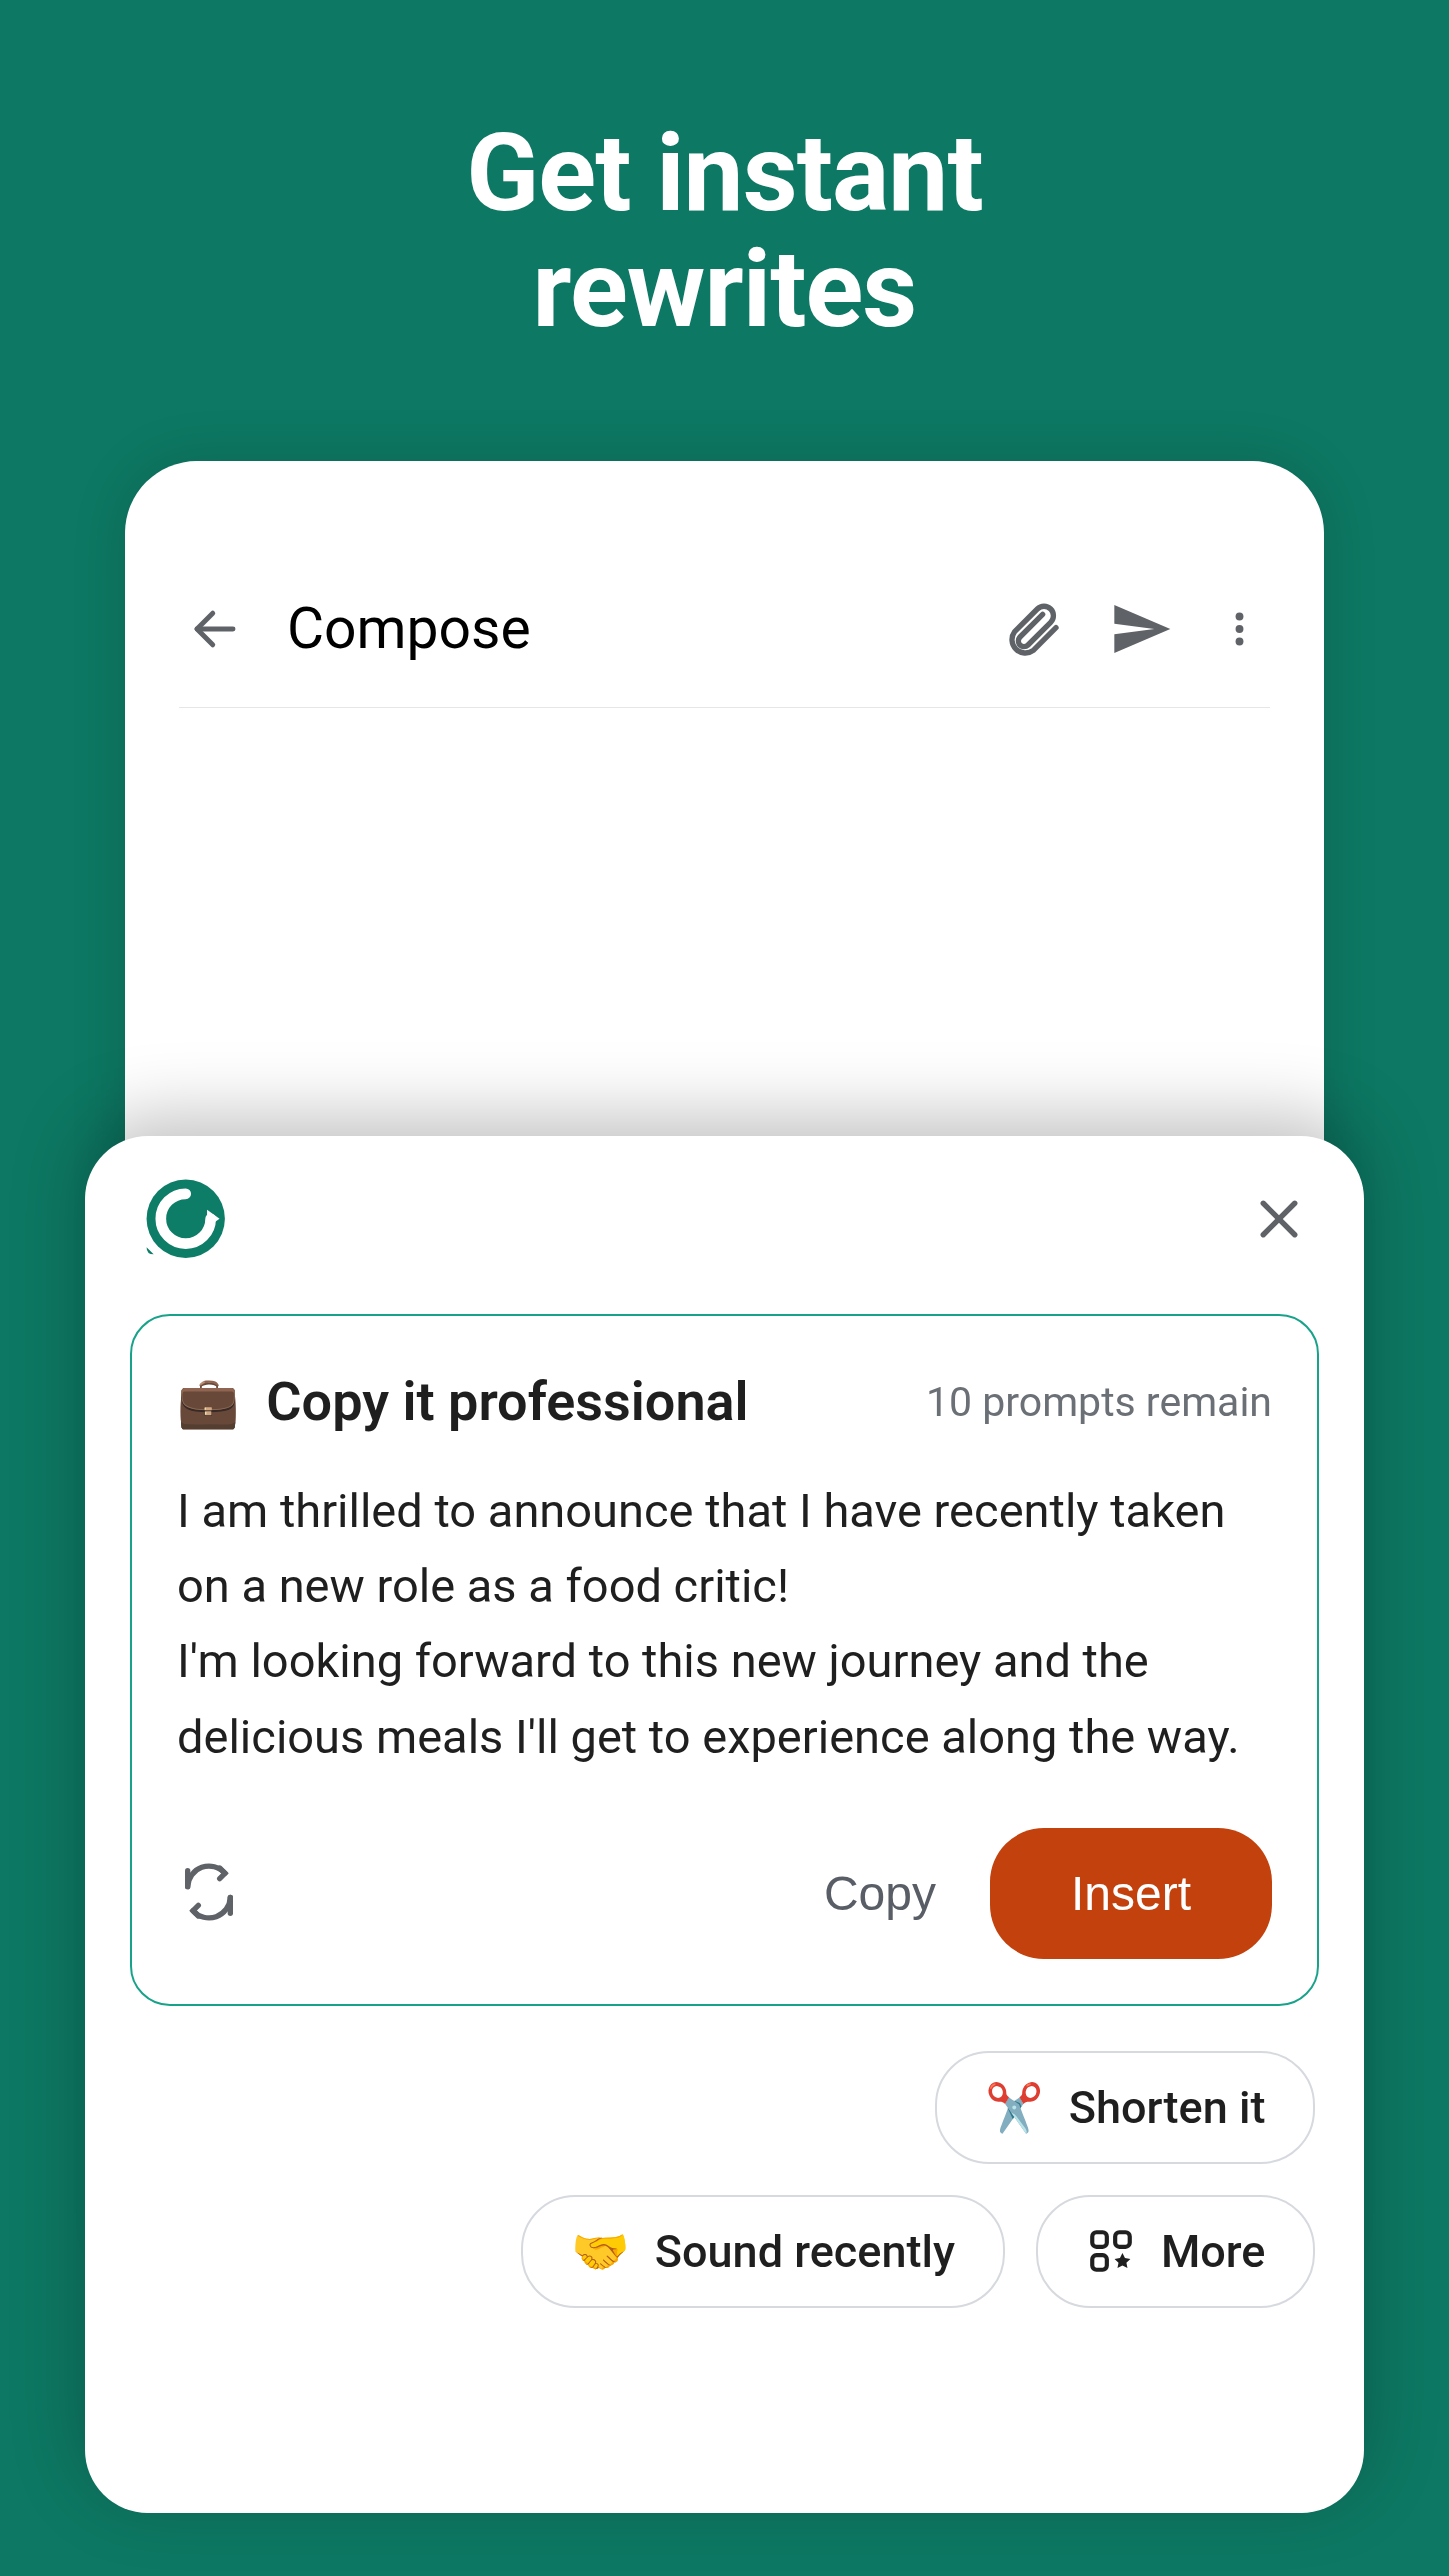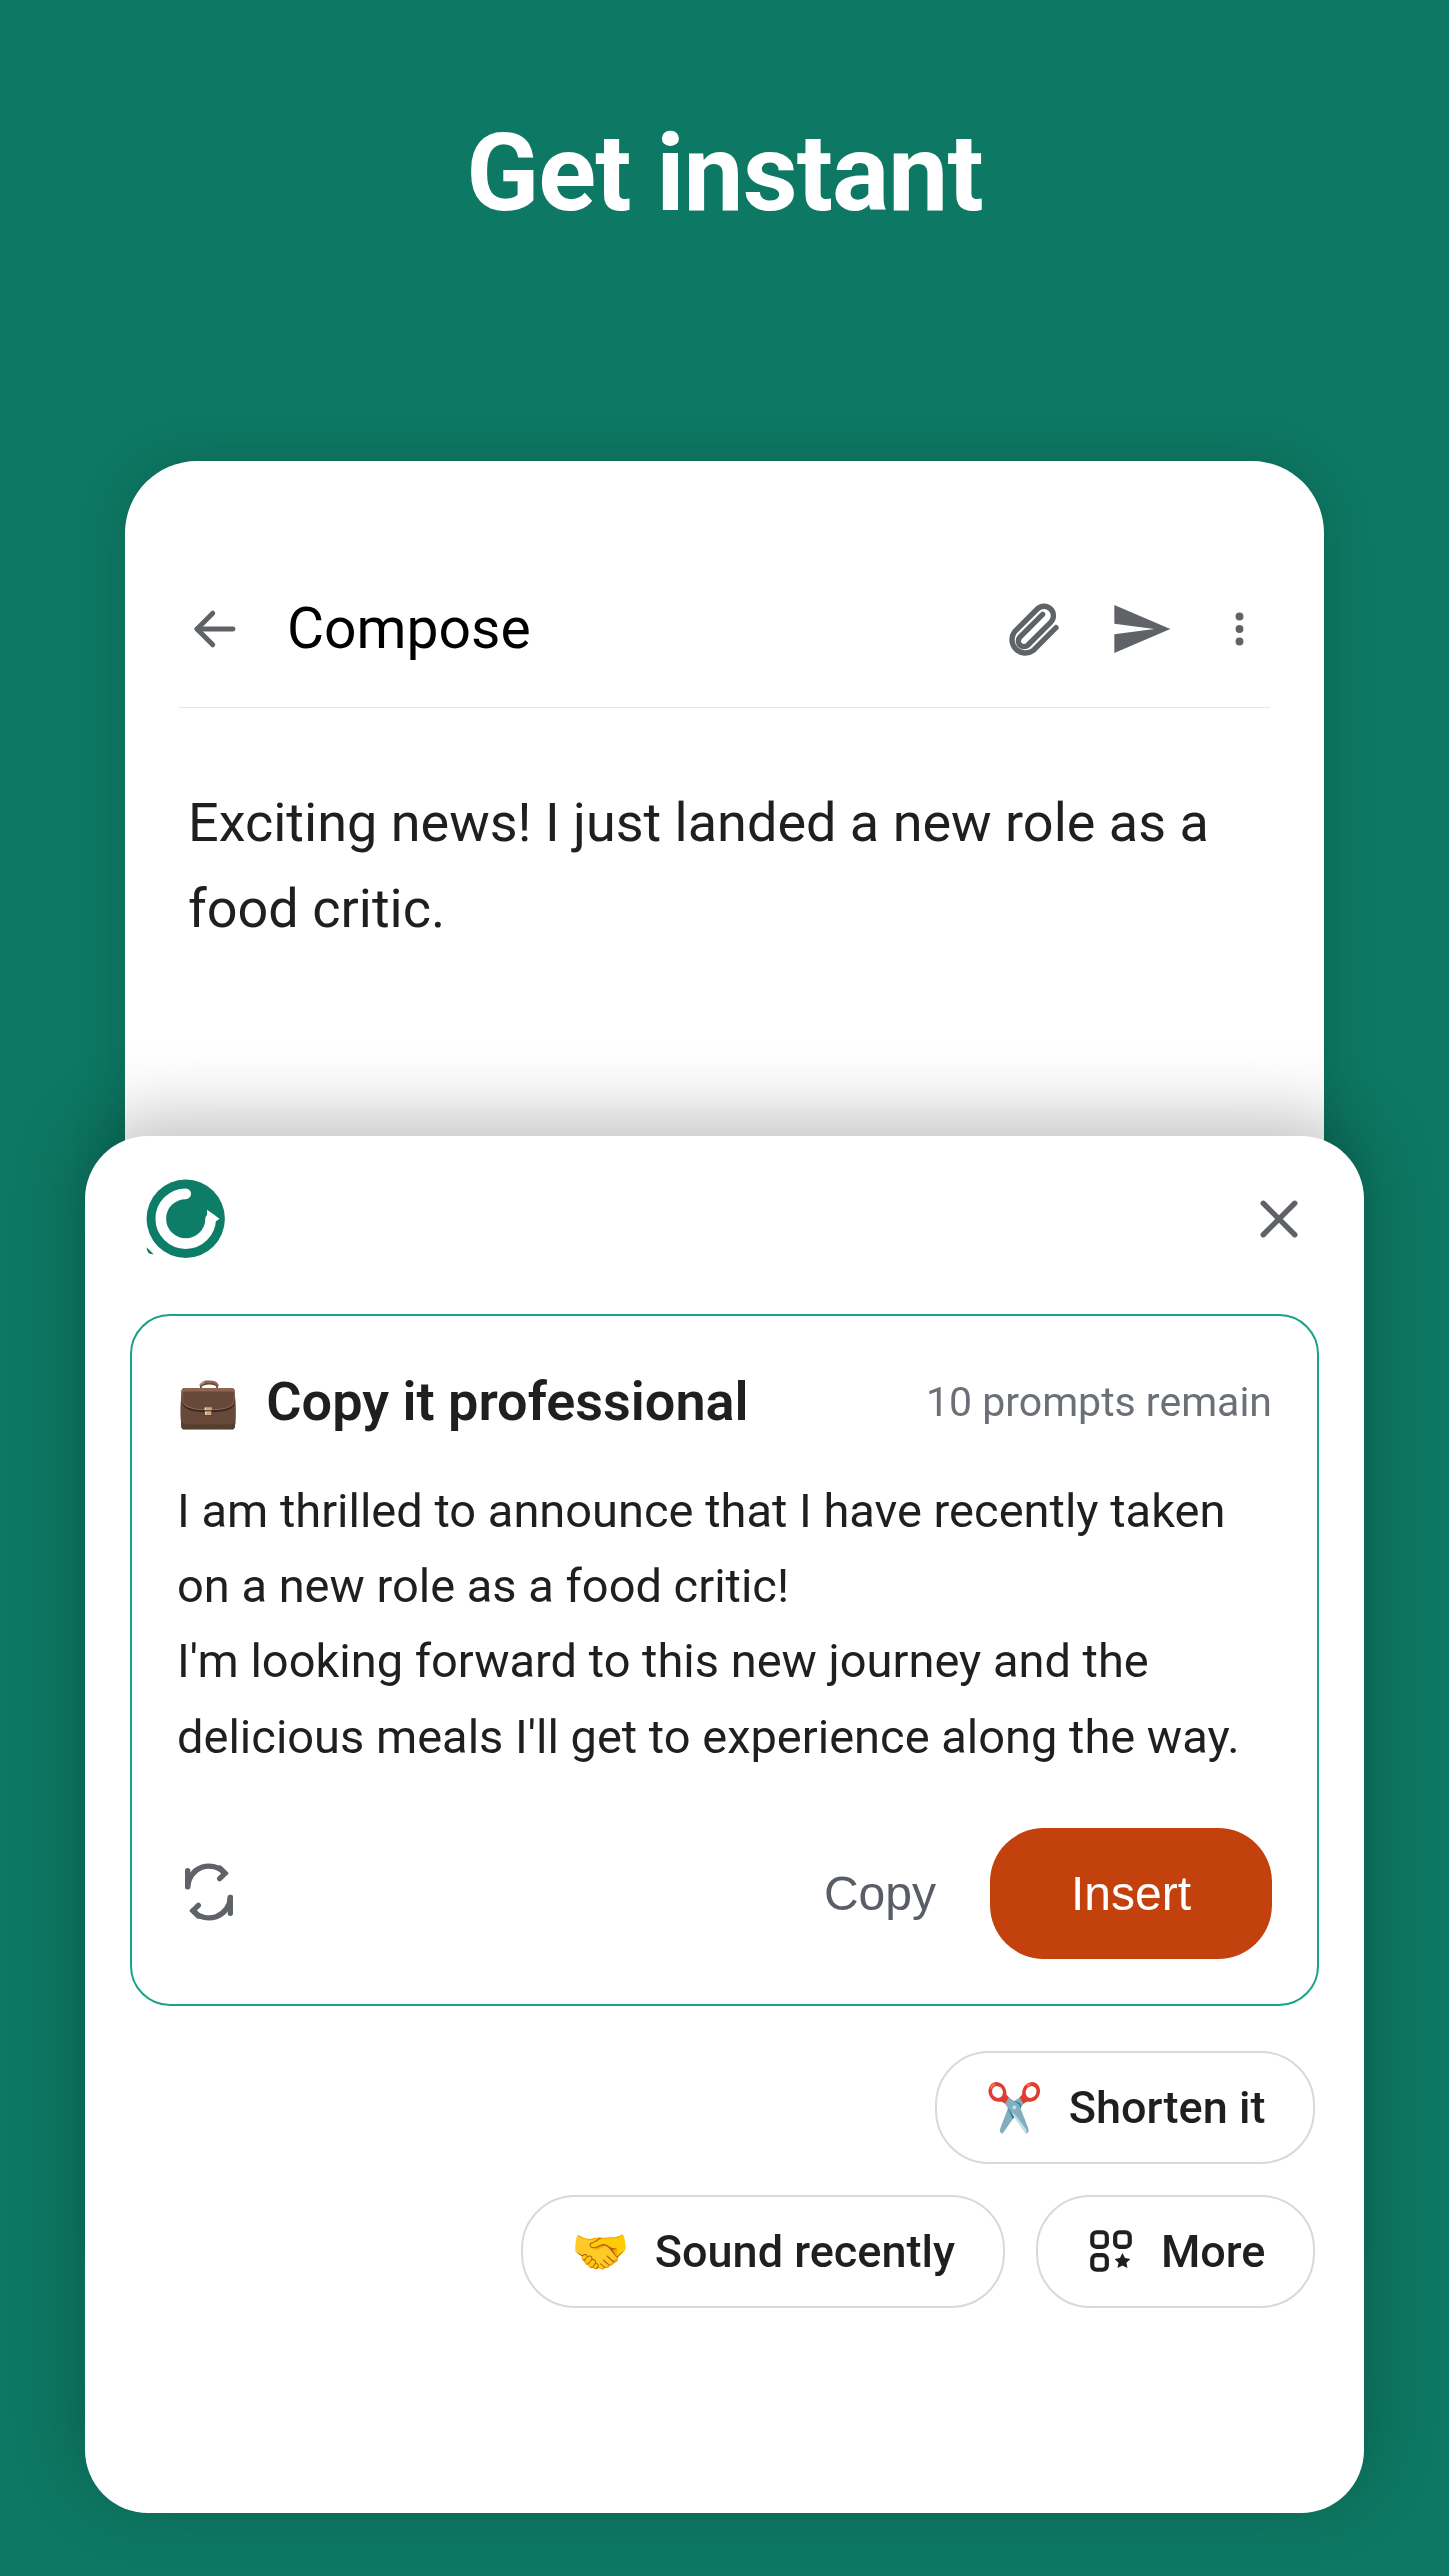--- a/index.html
+++ b/index.html
@@ -187,20 +187,21 @@
     border-left:12.5px solid transparent;
     border-right:12.5px solid transparent;
     border-top:18px solid #3a62d8;
   }
 </style>
 </head>
 <body>
 
 <div class="headline">
   <div>Get instant</div>
+  <div>rewrites</div>
 </div>
 
 <div class="compose-card">
   <div class="compose-header">
     <span>
       <svg class="svg-icon" width="54" height="54" viewBox="0 0 24 24" fill="none" stroke="#5f6368" stroke-width="2.2" stroke-linecap="round" stroke-linejoin="round">
           <line x1="20" y1="12" x2="4" y2="12"></line>
           <polyline points="11 5 4 12 11 19"></polyline>
         </svg>
     </span>
@@ -216,21 +217,20 @@
         </svg>
     </span>
     <span>
       <svg class="svg-icon" width="43" height="54" viewBox="0 0 24 24" fill="#5f6368">
           <circle cx="12" cy="5" r="2.2"></circle>
           <circle cx="12" cy="12" r="2.2"></circle>
           <circle cx="12" cy="19" r="2.2"></circle>
         </svg>
     </span>
   </div>
-  <div class="compose-body">Exciting news! I just landed a new role as a food critic.</div>
 </div>
 
 <div class="rewrite-panel">
   <div class="panel-top">
     <span class="grammarly-logo">
       <svg width="89" height="89" viewBox="0 0 100 100">
         <circle cx="48" cy="48" r="44" fill="#0d7d67"></circle>
         <path d="M48 20 a28 28 0 1 0 28 28" fill="none" stroke="#ffffff" stroke-width="12" stroke-linecap="round"></path>
         <polygon points="72,38 86,48 72,58" fill="#ffffff"></polygon>
         <path d="M12 88 Q4 88 4 80" fill="#0d7d67"></path>

